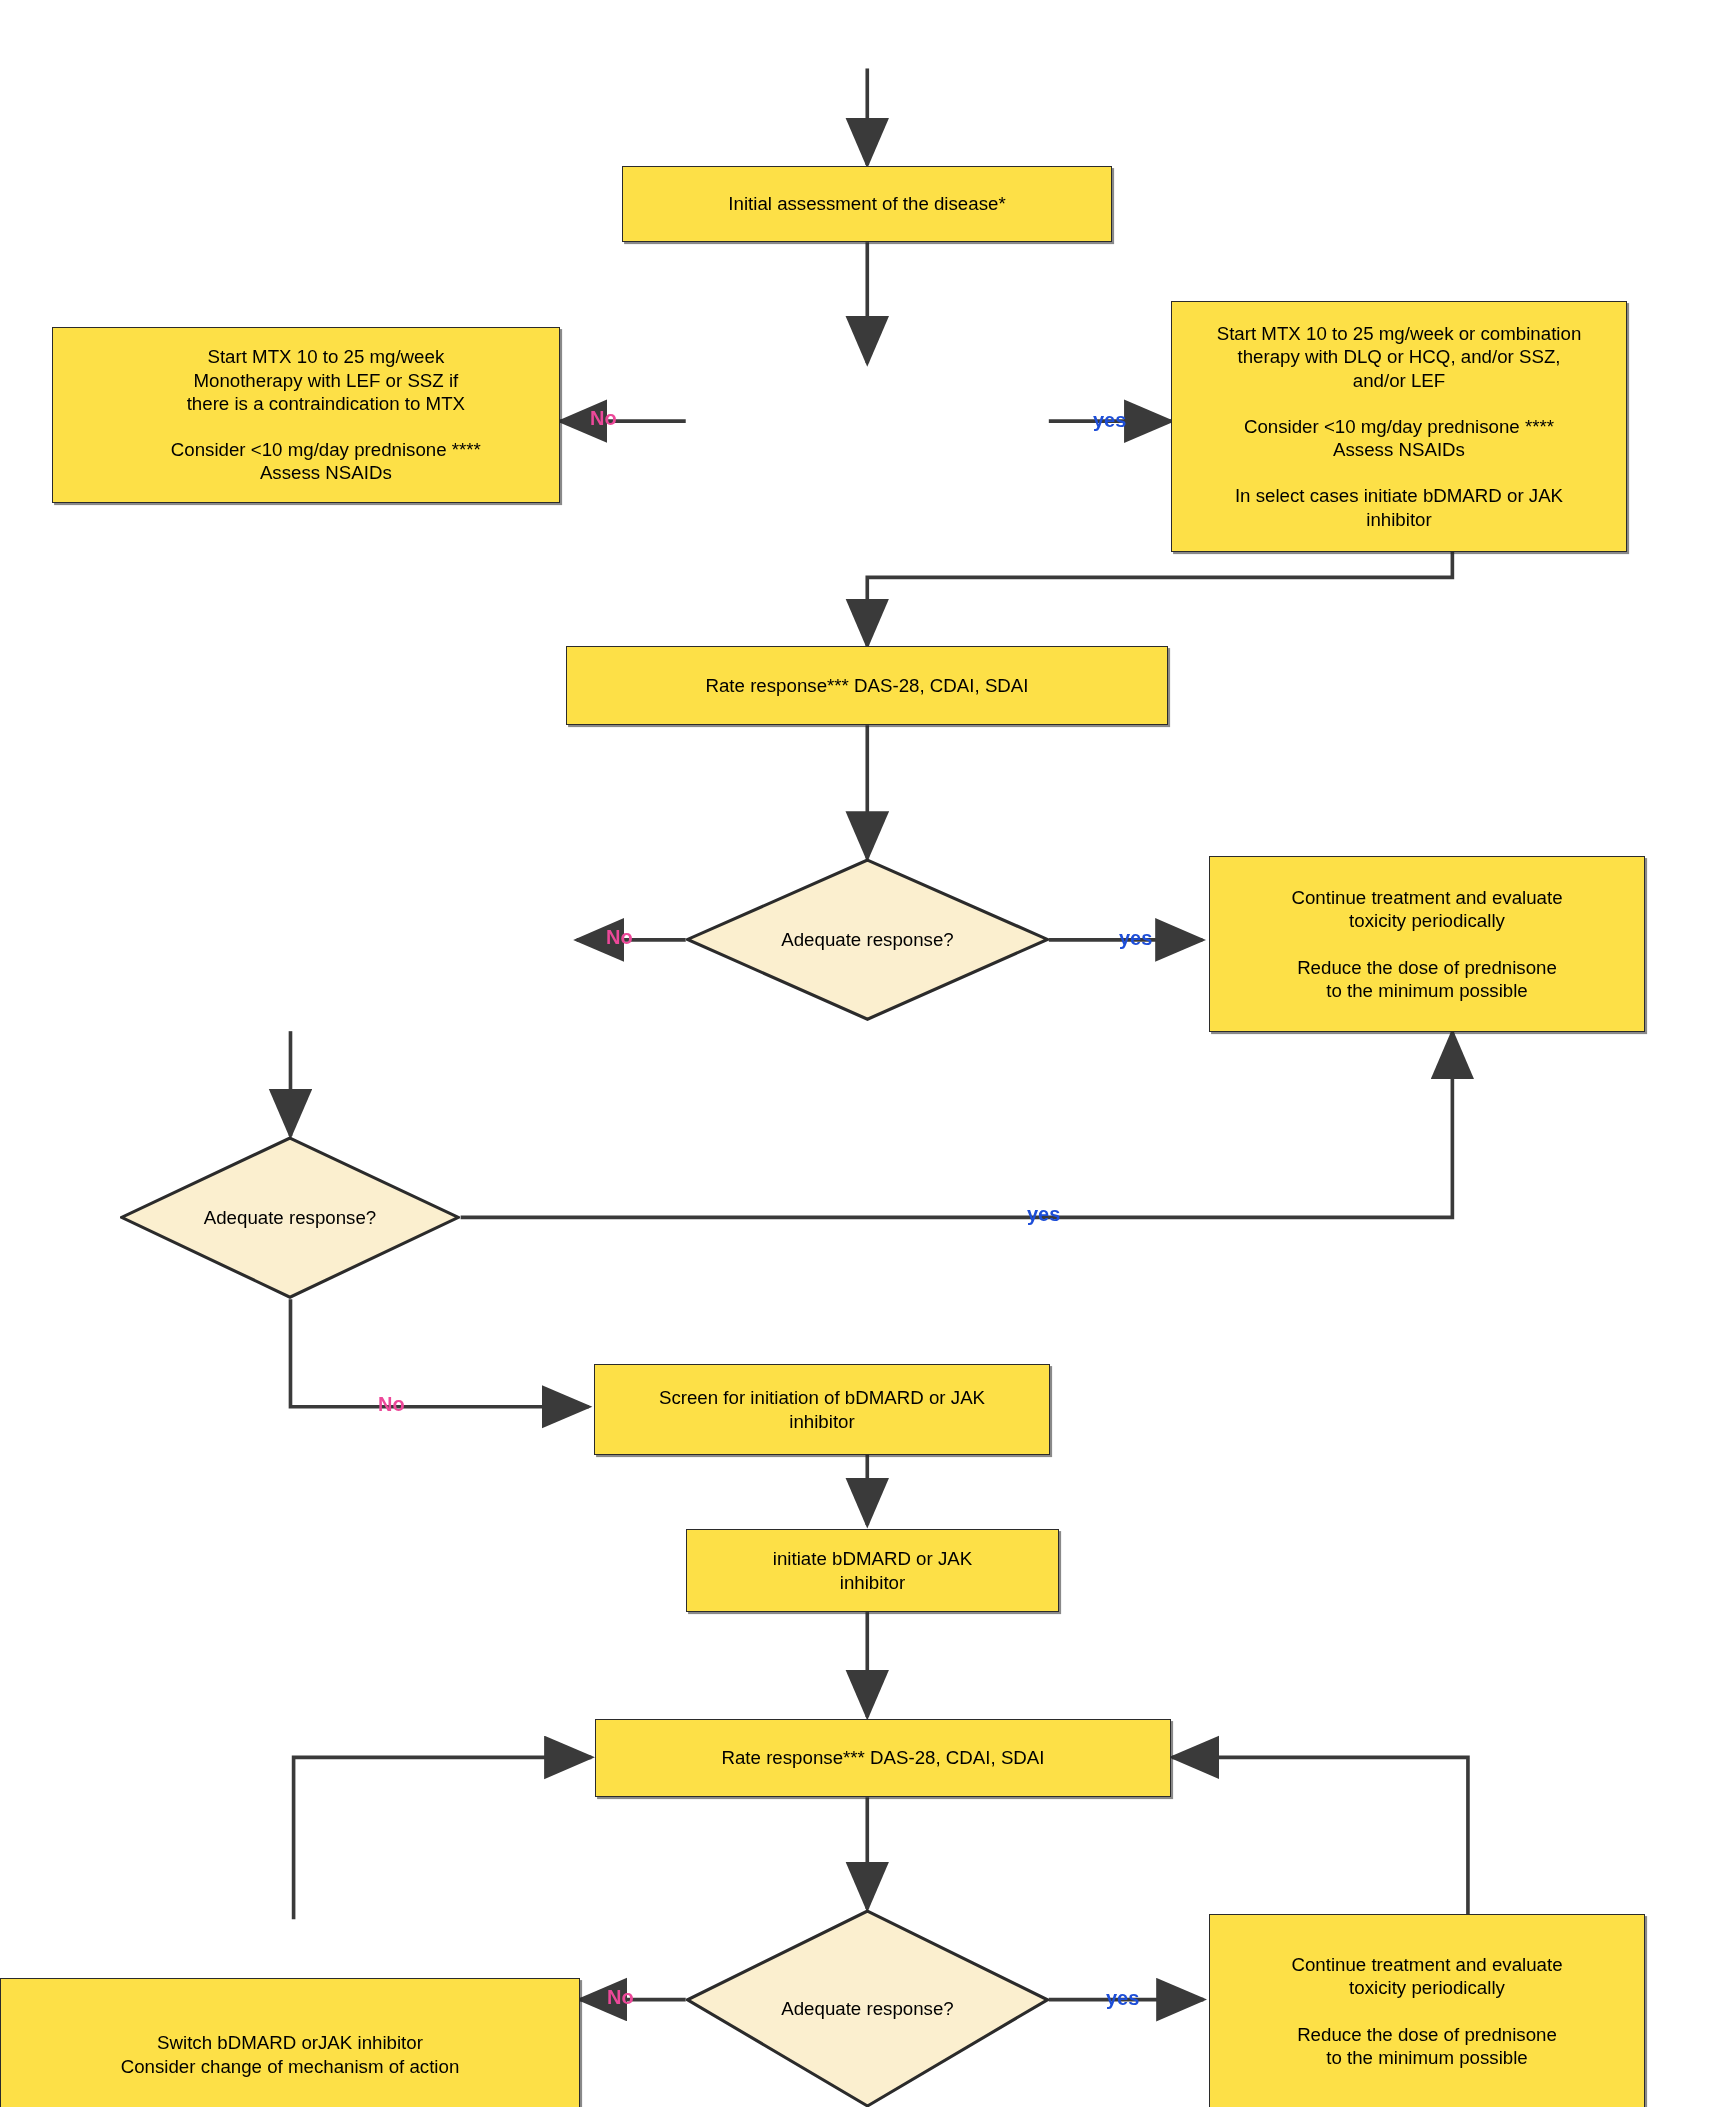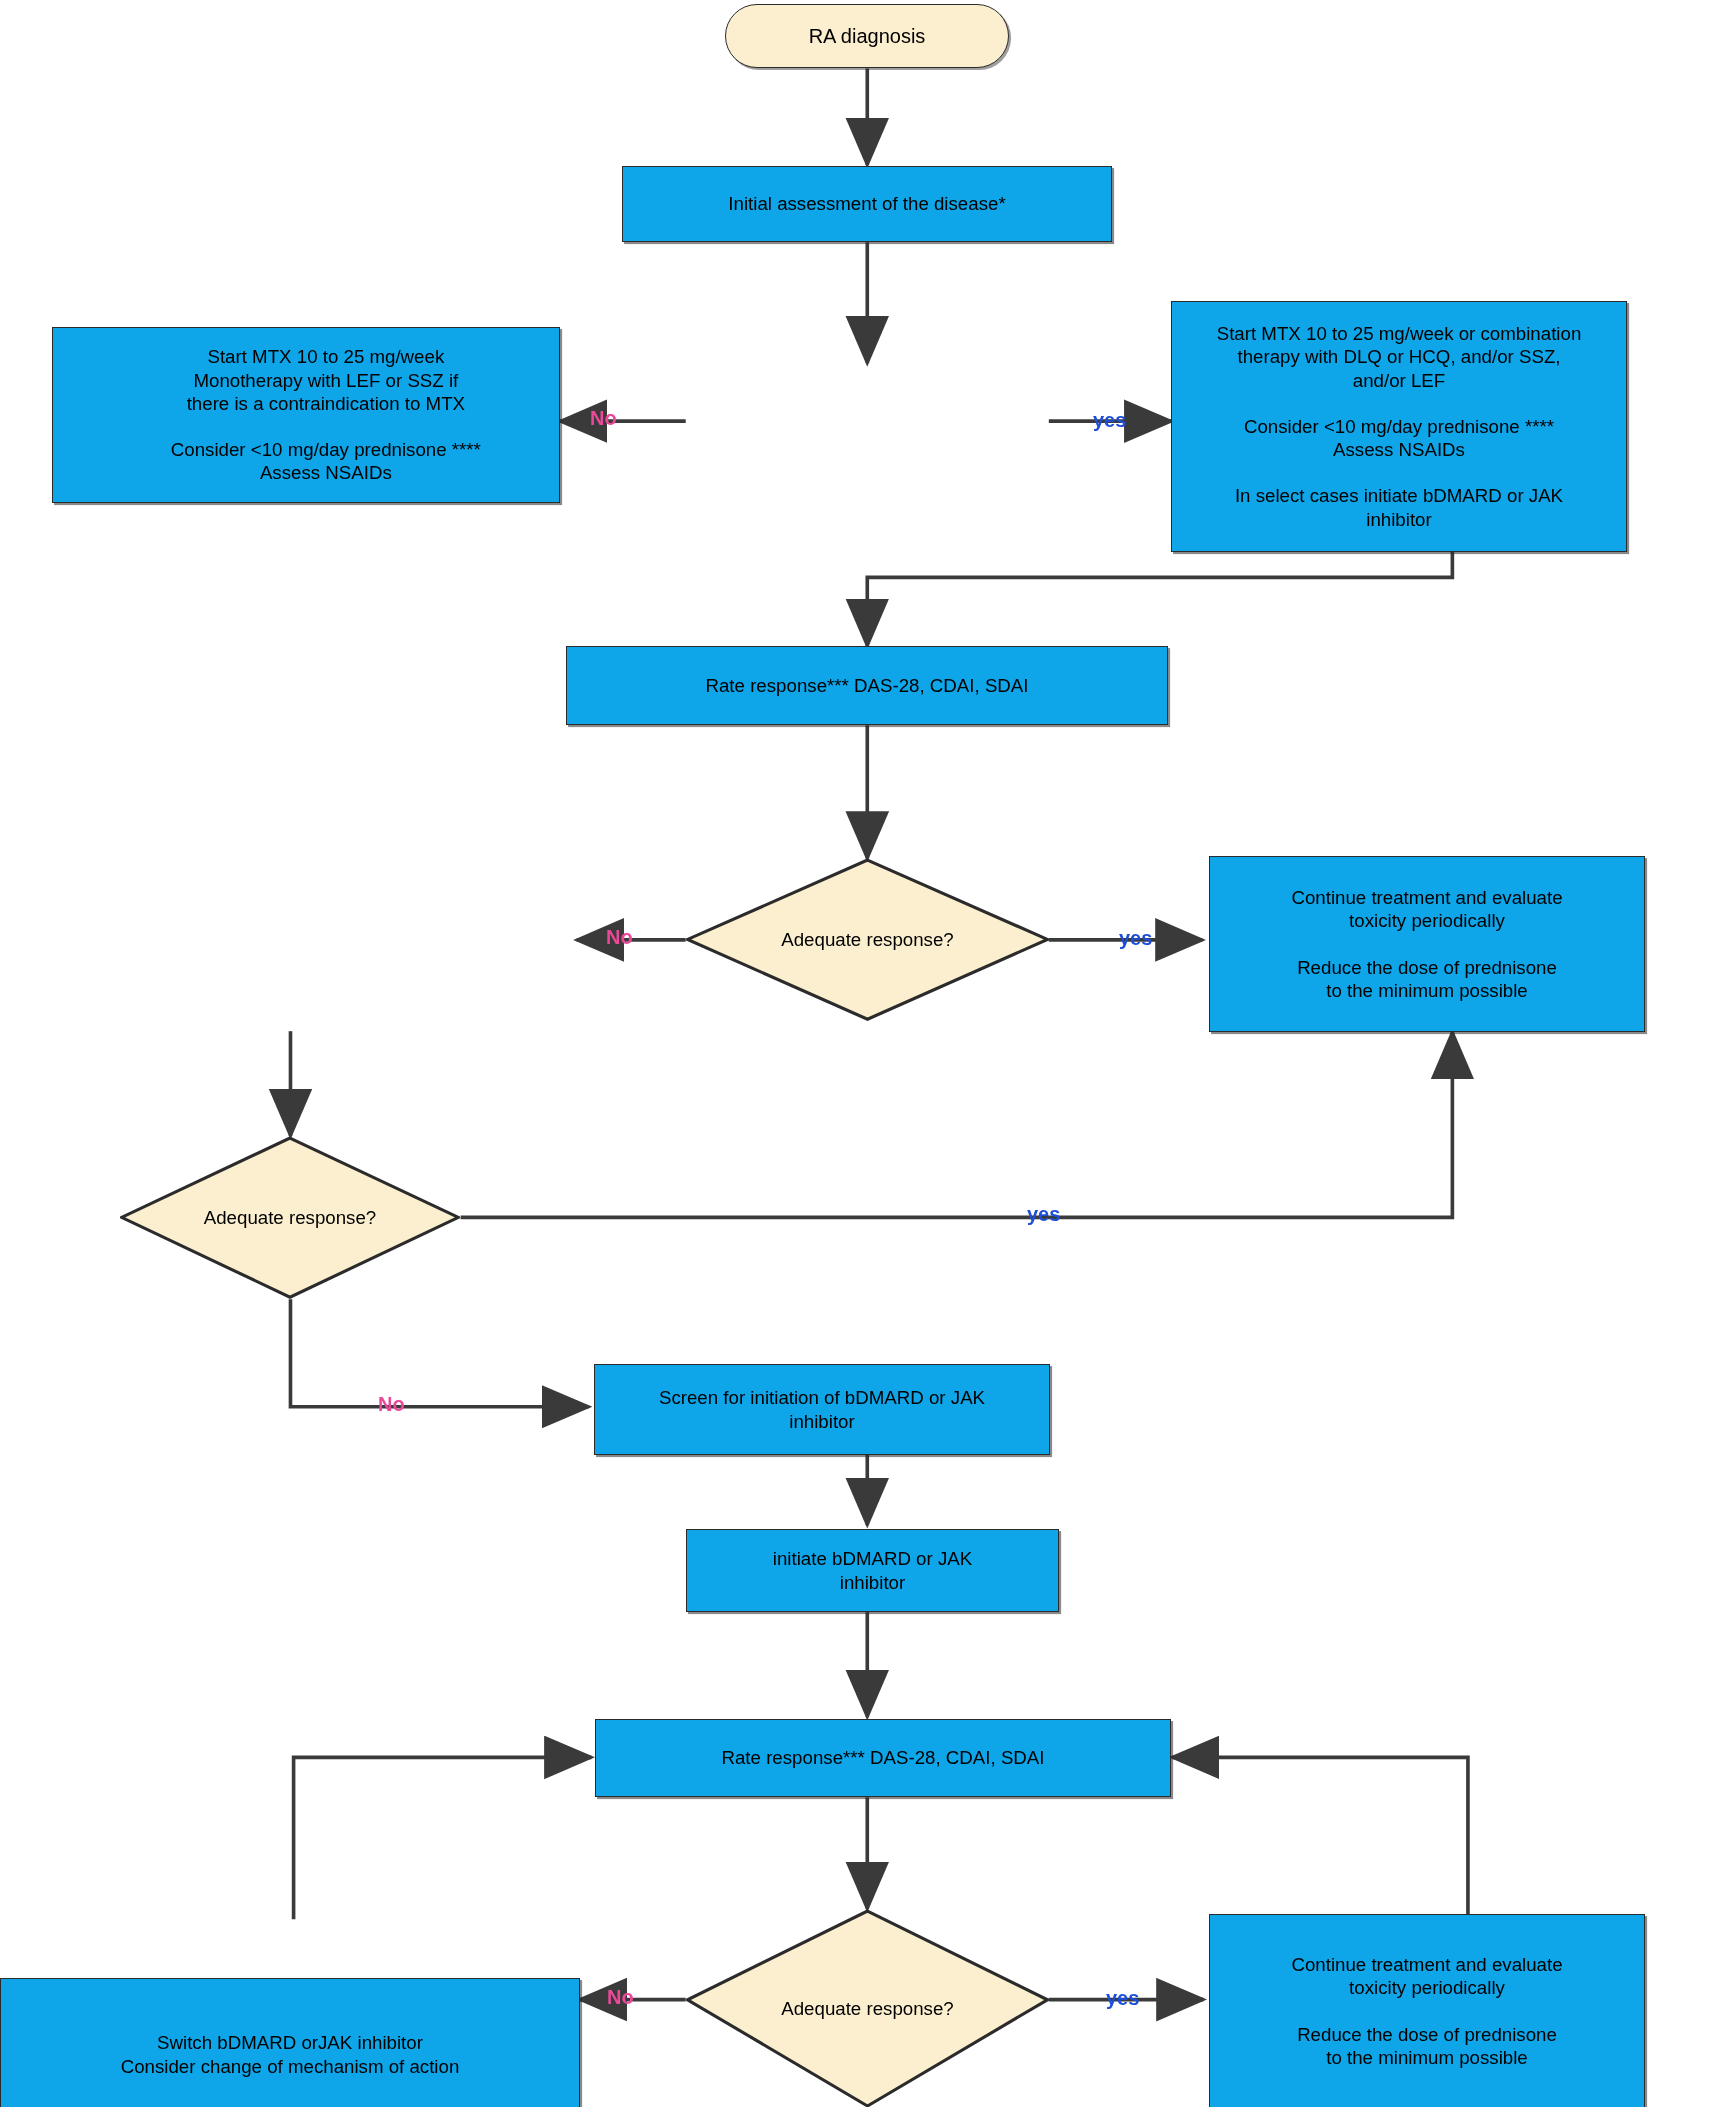--- a/index.html
+++ b/index.html
@@ -5,21 +5,21 @@
   html,body{margin:0;padding:0;background:#ffffff;}
   body{font-family:"Liberation Sans","DejaVu Sans",sans-serif;}
   #canvas{position:relative;width:1733px;height:2108px;background:#fff;overflow:hidden;}
   svg#edges{position:absolute;left:0;top:0;width:1733px;height:2108px;pointer-events:none;}
 
   .node{position:absolute;box-sizing:border-box;
         display:flex;align-items:center;justify-content:center;
         text-align:center;color:#000;font-weight:400;
         line-height:1.24;padding:4.1px 8.3px;z-index:2;}
 
-  .rect{background:#0ea5e9;border:1.6px solid #2b2b2b;
+  .rect{background:#fde047;border:1.6px solid #2b2b2b;
         box-shadow:2.1px 2.1px 0 rgba(40,40,40,.55);}
   .stadium{background:#fbefcf;border:1.6px solid #2b2b2b;border-radius:5186px;
            box-shadow:2.1px 2.1px 0 rgba(40,40,40,.45);}
 
   .diamond{background:transparent;border:none;box-shadow:none;padding:0;}
   .diamond .dshape{position:absolute;inset:0;z-index:-1;}
   .diamond .dlabel{position:relative;z-index:1;padding:0 3.1px;}
 
   .node .txt{white-space:pre-line;}
   .fs-lg{font-size:20px;}
@@ -74,23 +74,20 @@
       <path d="M1322,3855 L1118,3855"></path>
 
       <path d="M2022,3855 L2320,3855"></path>
 
       <path d="M566,3700 L566,3388 L1140,3388"></path>
 
       <path d="M2830,3690 L2830,3388 L2260,3388"></path>
     </g>
   </svg>
 
-  <div class="node stadium fs-lg" style="left:725px;top:4.1px;width:284px;height:64px;">
-    <span class="txt">RA diagnosis</span>
-  </div>
 
   <div class="node rect fs-md" style="left:622px;top:166px;width:490px;height:76px;">
     <span class="txt">Initial assessment of the disease*</span>
   </div>
 
 
   <div class="node rect fs-md" style="left:52px;top:327px;width:508px;height:176px;padding-left:48px;">
     <span class="txt">Start MTX 10 to 25 mg/week
 Monotherapy with LEF or SSZ if
 there is a contraindication to MTX

